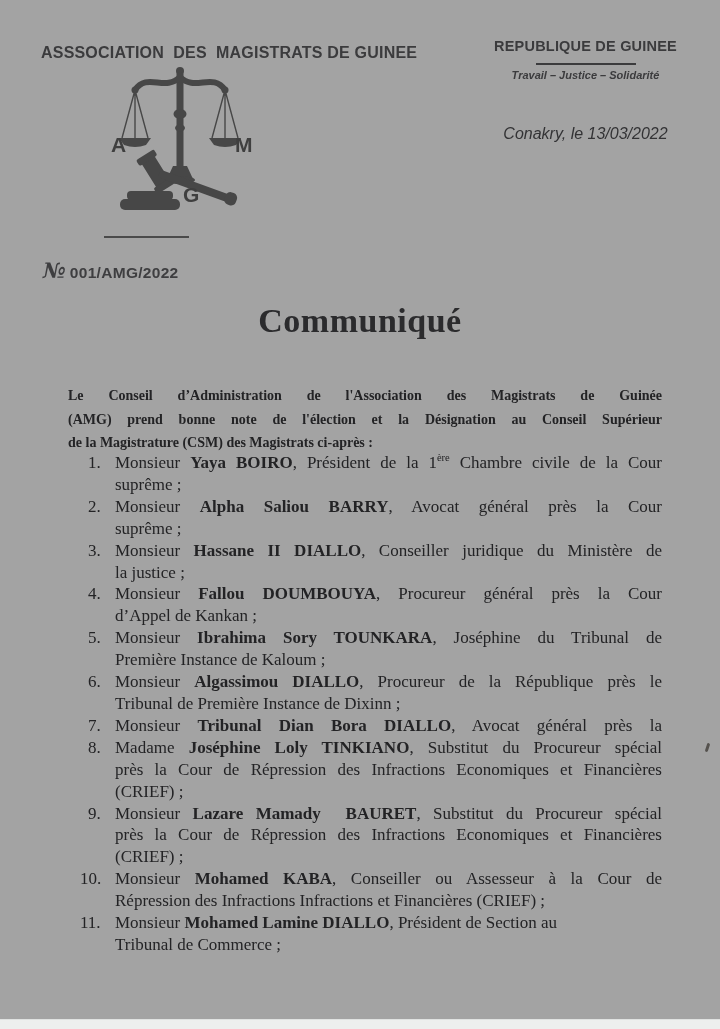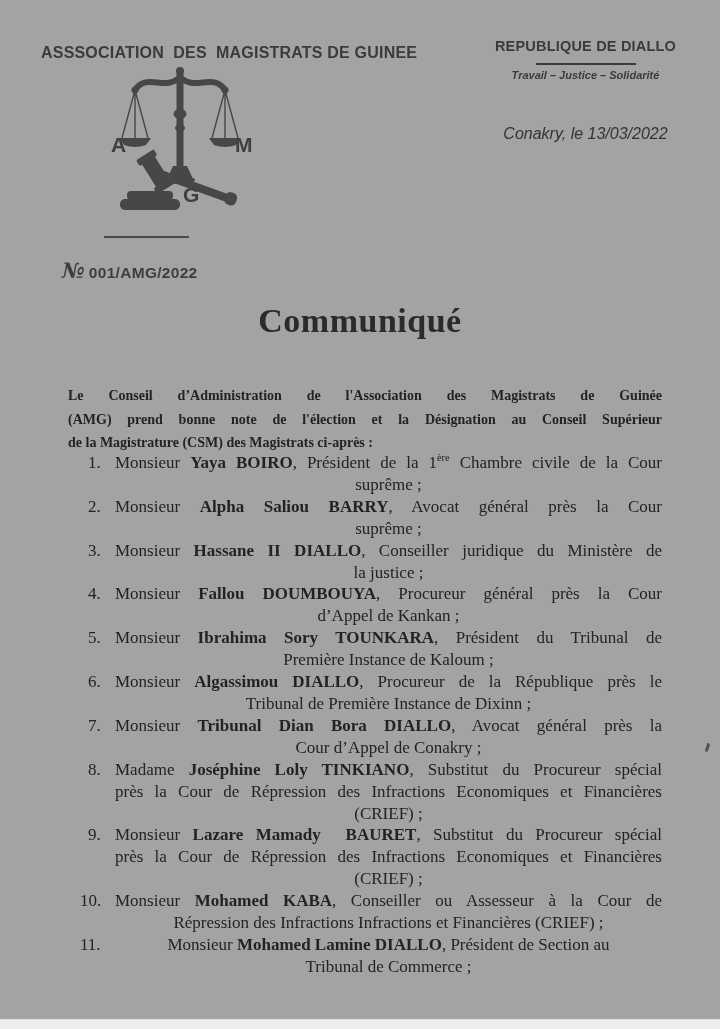--- a/index.html
+++ b/index.html
@@ -22,39 +22,39 @@
   .right-block {
     position:absolute; left:468px; top:38px; width:235px; text-align:center;
     font-family:"Liberation Sans", sans-serif; color:#3b3b3d;
   }
   .republic { font-weight:bold; font-size:14.5px; letter-spacing:.2px; }
   .sep { width:100px; height:2px; background:#3b3b3d; margin:9px auto 4px auto; }
   .motto { font-weight:bold; font-style:italic; font-size:11px; }
   .dateline { margin-top:44px; font-weight:normal; font-style:italic; font-size:16px; color:#333335; }
 
   
-  .reference { position:absolute; left:62px; top:258px; color:#3e3e40; }
+  .reference { position:absolute; left:43px; top:258px; color:#3e3e40; }
   .numero { font-family:"DejaVu Serif", serif; font-style:italic; font-weight:bold; font-size:21px; }
   .refnum  { font-family:"Liberation Sans", sans-serif; font-weight:bold; font-size:15.5px; letter-spacing:.3px; }
 
   
   h1.doc-title {
     position:absolute; top:302px; left:0; width:720px; margin:0;
     text-align:center; font-family:Liberation Serif, serif;
     font-weight:bold; font-size:34px; letter-spacing:.5px; color:#2b2b2d;
   }
 
   
   .intro { position:absolute; left:68px; top:384px; width:594px; font-size:14px; line-height:23.5px;font-weight:bold; }
   .list  { position:absolute; left:68px; top:452px; width:594px; font-size:17px;  line-height:21.9px; }
 
   .ln { text-align:left; }
   .ln.just { text-align:justify; text-align-last:justify; }
 
-  .item .ln { position:relative; padding-left:47px;text-align:center; }
+  .item .ln { position:relative; padding-left:47px; }
   .item .num { position:absolute; left:20px; top:0; }
   .item.wide .num { left:12px; }
   .nm { font-weight:bold; white-space:pre-wrap; }
   .sup { font-size:10.5px; vertical-align:super; line-height:0; }
 
   
   .artifact {
     position:absolute; left:706px; top:743px; width:3px; height:9px;
     background:#55524e; border-radius:2px; transform:rotate(18deg);
   }
@@ -101,21 +101,21 @@
         <rect x="134" y="105" width="12" height="13" rx="5"></rect>
       </g>
       <rect x="32" y="129" width="46" height="9" rx="4"></rect>
       <rect x="25" y="137" width="60" height="11" rx="5"></rect>
     </g>
     <text x="88" y="140">G</text>
   </svg>
   <div class="logo-underline"></div>
 
   <div class="right-block">
-    <div class="republic">REPUBLIQUE DE DIALLO</div>
+    <div class="republic">REPUBLIQUE DE GUINEE</div>
     <div class="sep"></div>
     <div class="motto">Travail – Justice – Solidarité</div>
     <div class="dateline">Conakry, le 13/03/2022</div>
   </div>
 
   <div class="reference">
     <span class="numero">№</span>
     <span class="refnum">001/AMG/2022</span>
   </div>
 
@@ -152,37 +152,36 @@
 
     <div class="item">
       <div class="ln first just">
         <span class="num">4.</span><span>Monsieur </span><span class="nm">Fallou DOUMBOUYA</span><span>, Procureur général près la Cour</span>
       </div>
       <div class="ln">d’Appel de Kankan ;</div>
     </div>
 
     <div class="item">
       <div class="ln first just">
-        <span class="num">5.</span><span>Monsieur </span><span class="nm">Ibrahima Sory TOUNKARA</span><span>, Président du Tribunal de</span>
+        <span class="num">5.</span><span>Monsieur </span><span class="nm">Ibrahima Sory TOUNKARA</span><span>, Joséphine du Tribunal de</span>
       </div>
       <div class="ln">Première Instance de Kaloum ;</div>
     </div>
 
     <div class="item">
       <div class="ln first just">
         <span class="num">6.</span><span>Monsieur </span><span class="nm">Algassimou DIALLO</span><span>, Procureur de la République près le</span>
       </div>
       <div class="ln">Tribunal de Première Instance de Dixinn ;</div>
     </div>
 
     <div class="item">
       <div class="ln first just">
         <span class="num">7.</span><span>Monsieur </span><span class="nm">Tribunal Dian Bora DIALLO</span><span>, Avocat général près la</span>
       </div>
-      <div class="ln">Cour d’Appel de Conakry ;</div>
     </div>
 
     <div class="item">
       <div class="ln first just">
         <span class="num">8.</span><span>Madame </span><span class="nm">Joséphine Loly TINKIANO</span><span>, Substitut du Procureur spécial</span>
       </div>
       <div class="ln just">près la Cour de Répression des Infractions Economiques et Financières</div>
       <div class="ln">(CRIEF) ;</div>
     </div>
 

